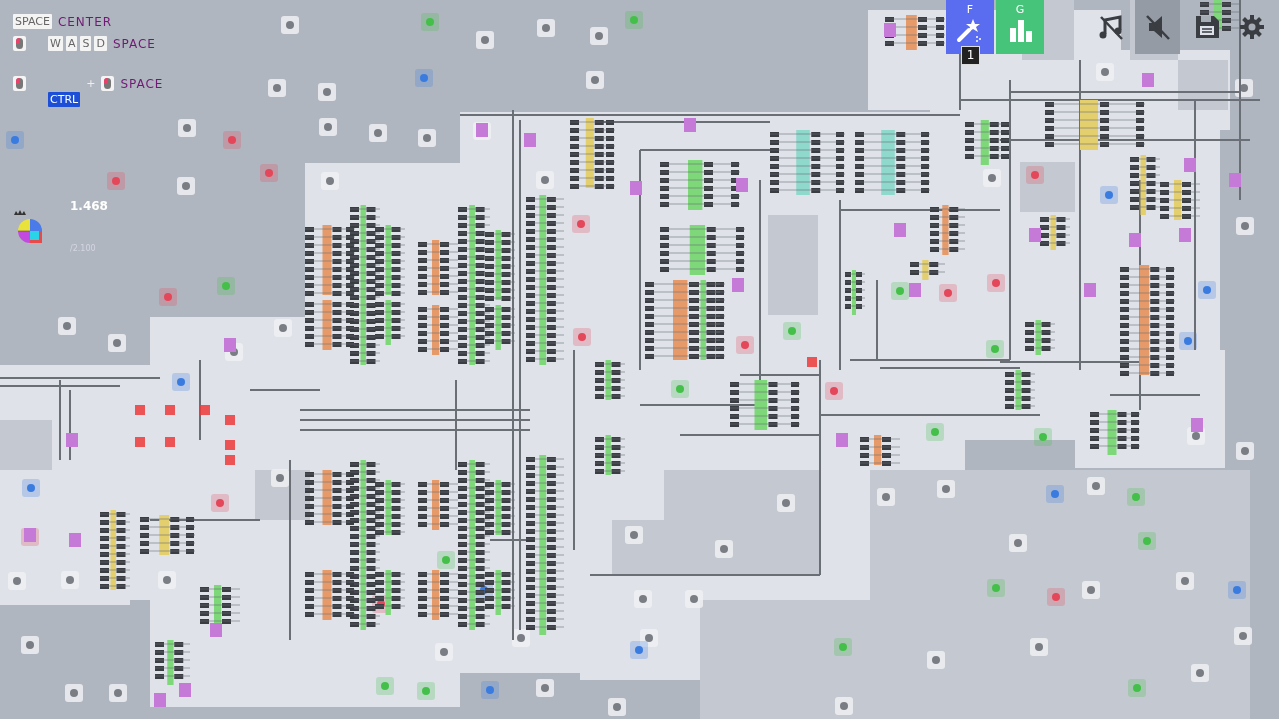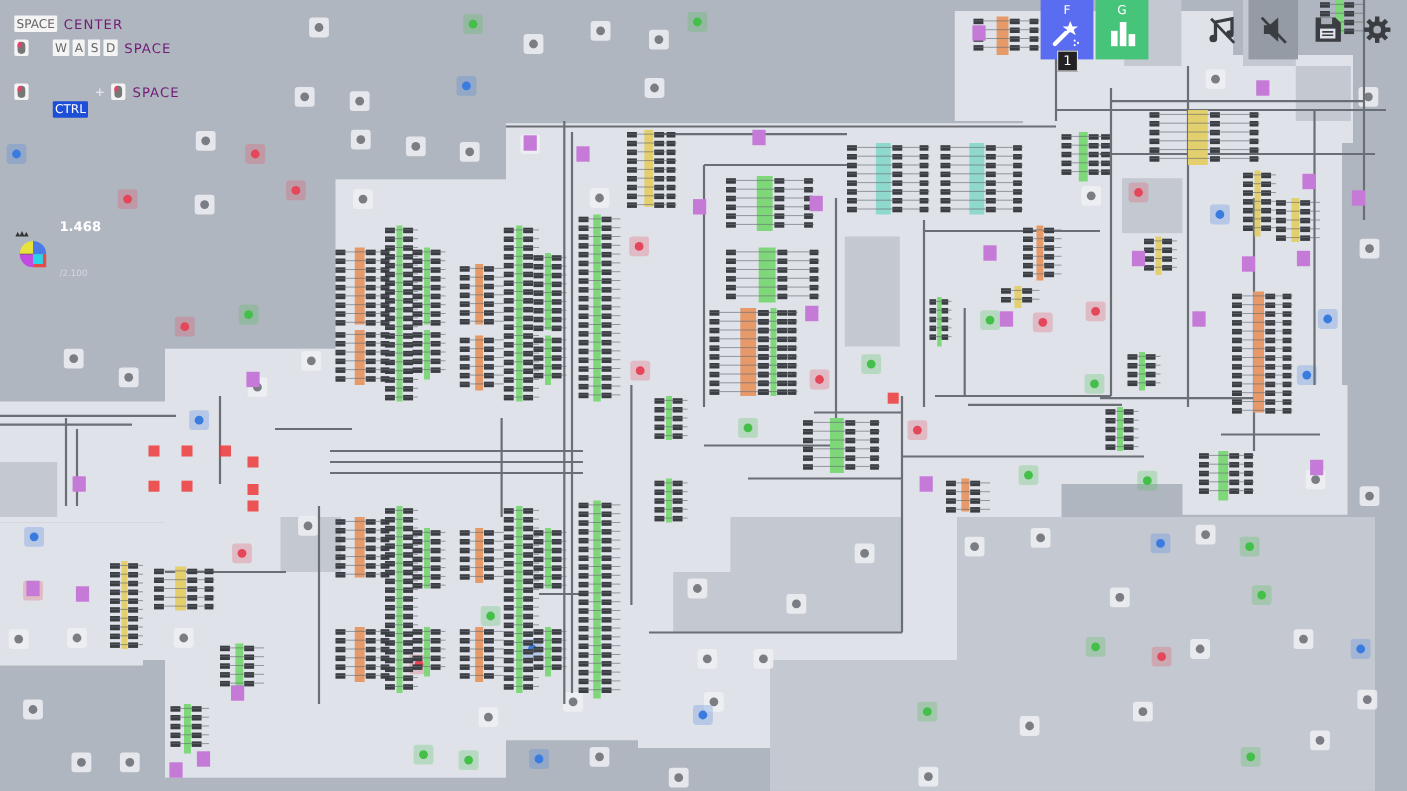--- a/index.html
+++ b/index.html
@@ -6,21 +6,21 @@
   body{width:1279px;height:719px;overflow:hidden;position:relative;background:#a7adb5;font-family:"DejaVu Sans",sans-serif;}
   #world{position:absolute;left:0;top:0;width:1279px;height:719px;}
   .keyrow{position:absolute;left:13px;display:flex;align-items:center;gap:6px;}
   .key{background:#f4f4f4;color:#666;padding:0 2px;height:15px;line-height:15px;font-size:11px;border-radius:1px;font-family:"DejaVu Sans",sans-serif;}
   .key.ctrl{background:#1d4ed8;color:#fff;margin-top:32px;}
   .lbl{color:#701a75;font-size:12px;letter-spacing:1px;}
   .mouse{width:13px;height:15px;background:#f4f4f4;border-radius:2px;position:relative;}
   .mouse:before{content:"";position:absolute;left:3px;top:2px;width:7px;height:11px;border-radius:4px;background:#777;}
   .mouse:after{content:"";position:absolute;left:3px;top:2px;width:3px;height:5px;border-radius:3px 0 0 0;background:#e8416a;}
   .plus{color:#eee;font-size:11px;}
-  #score{position:absolute;left:12px;top:200px;display:flex;align-items:center;gap:8px;}
+  #score{position:absolute;left:12px;top:200px;display:flex;align-items:center;gap:24px;}
   #score .val{color:#fff;font-size:12px;font-weight:bold;line-height:12px;}
   #score .goal{color:#dde;font-size:8px;opacity:.8;margin-top:32px;}
   .topbtn{position:absolute;top:0;width:48px;height:54px;color:#fff;text-align:center;}
   .topbtn .k{font-size:11px;margin-top:3px;display:block;}
   .iconbtn{position:absolute;top:0;width:45px;height:54px;display:flex;align-items:center;justify-content:center;}
 </style>
 </head>
 <body>
 
 <svg id="world" xmlns="http://www.w3.org/2000/svg" width="1279" height="719" viewBox="0 0 1279 719">

